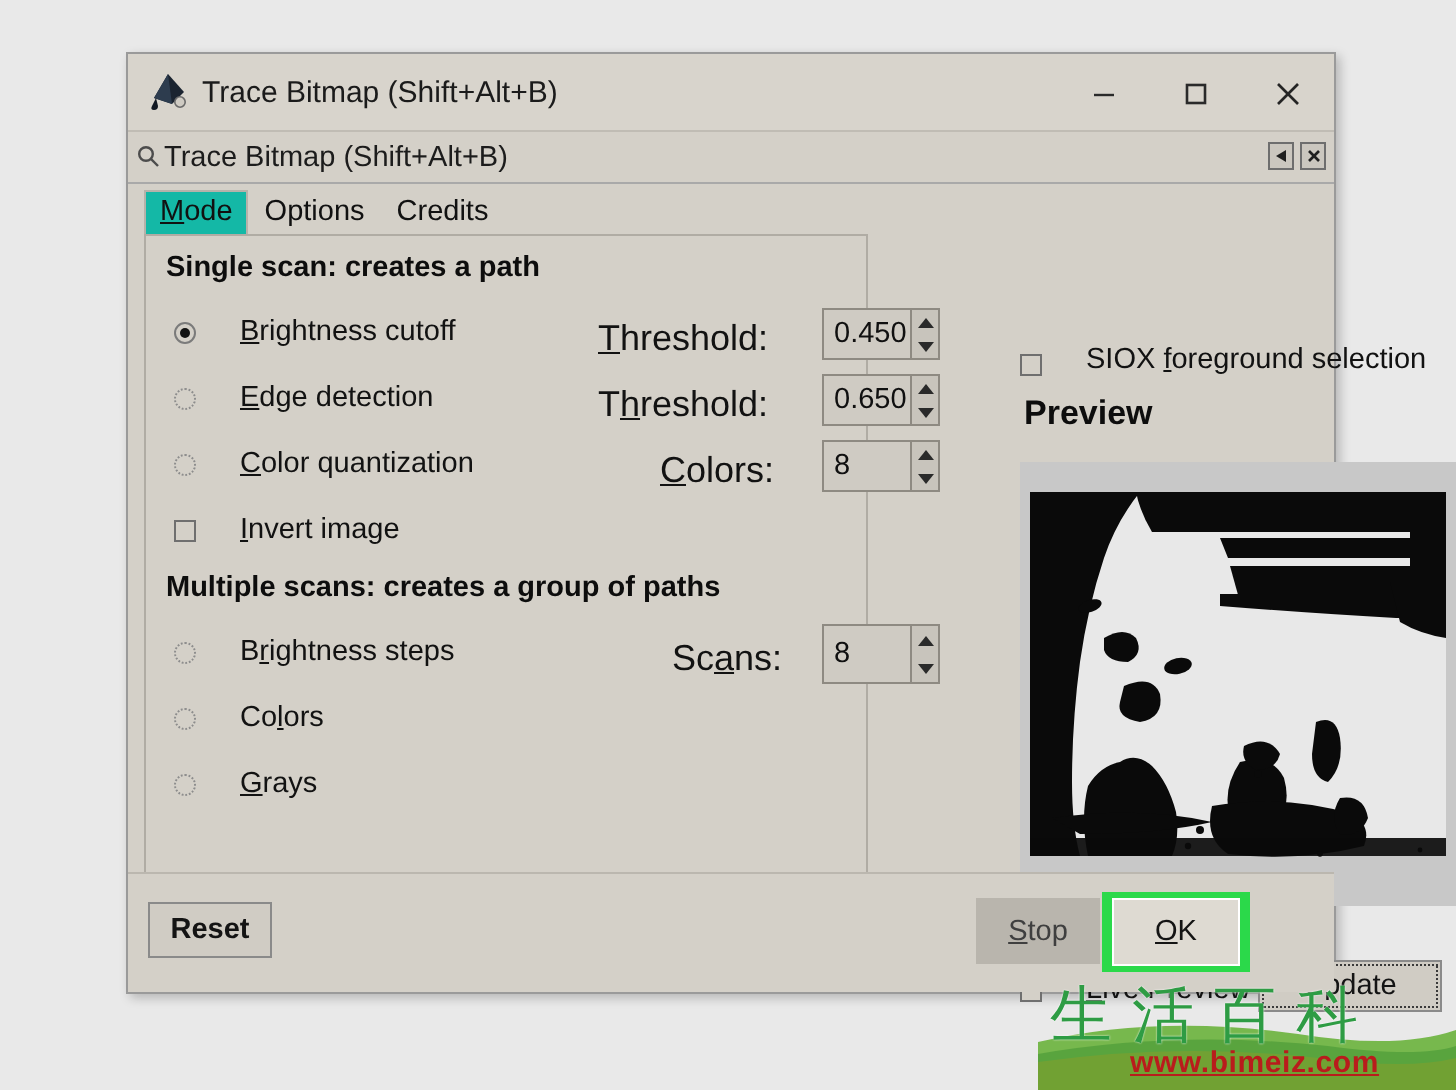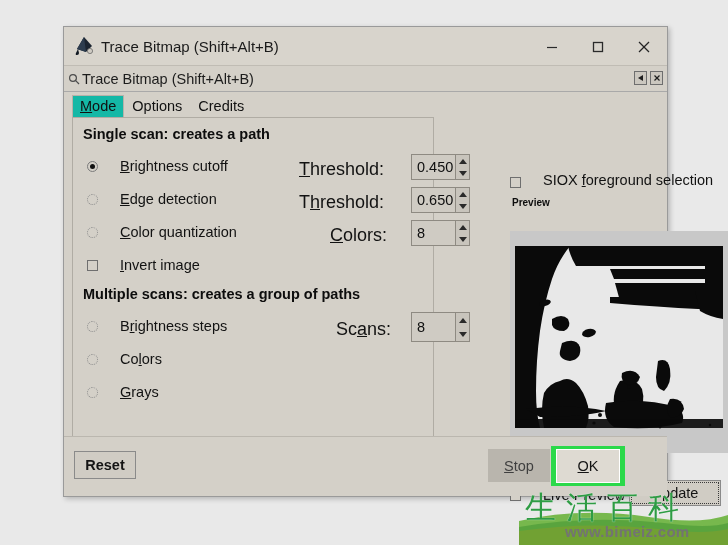--- a/index.html
+++ b/index.html
@@ -159,21 +159,21 @@
   .arrow-dn { border-left: 4px solid transparent; border-right: 4px solid transparent; border-top: 5px solid #2a2a2a; }
 
   #checkrow { position: absolute; left: 8px; top: 330px; display: flex; align-items: center; }
   #checkrow .grp { display: flex; align-items: center; margin-right: 9px; }
 
   
   #rightpane { position: absolute; left: 378px; top: 0; width: 227px; height: 404px; }
   #siox-row { position: absolute; left: 68px; top: 80px; display: flex; align-items: flex-end; }
   #preview-label {
     position: absolute; left: 70px; top: 105px;
-    font-size: 10px; font-weight: bold; color: #0d0d0d;
+    font-size: 17px; font-weight: bold; color: #0d0d0d;
   }
   #preview-box {
     position: absolute; left: 68px; top: 139px;
     width: 218px; height: 222px;
     background: #c8c8c8;
     overflow: hidden;
   }
   #preview-svg { display: block; }
   #livepreview-row { position: absolute; left: 68px; top: 395px; display: flex; align-items: center; }
   #update-btn {
@@ -229,23 +229,24 @@
     font-size: 31px; letter-spacing: 10px;
     font-family: "DejaVu Sans", sans-serif;
     color: #2e9c44;
     -webkit-text-stroke: 0px;
     text-shadow: 0 0 1px #ffffff;
     white-space: nowrap;
   }
   #wm-url {
     position: absolute; left: 46px; top: 36px;
     font-size: 15px; font-weight: bold;
-    color: #737373;
+    color: #b91c1c;
     letter-spacing: .3px;
     white-space: nowrap;
+    text-decoration: underline;
   }
 </style>
 </head>
 <body>
 
 <div id="root">
 
   <div id="dialog">
 
     <div id="titlebar">

